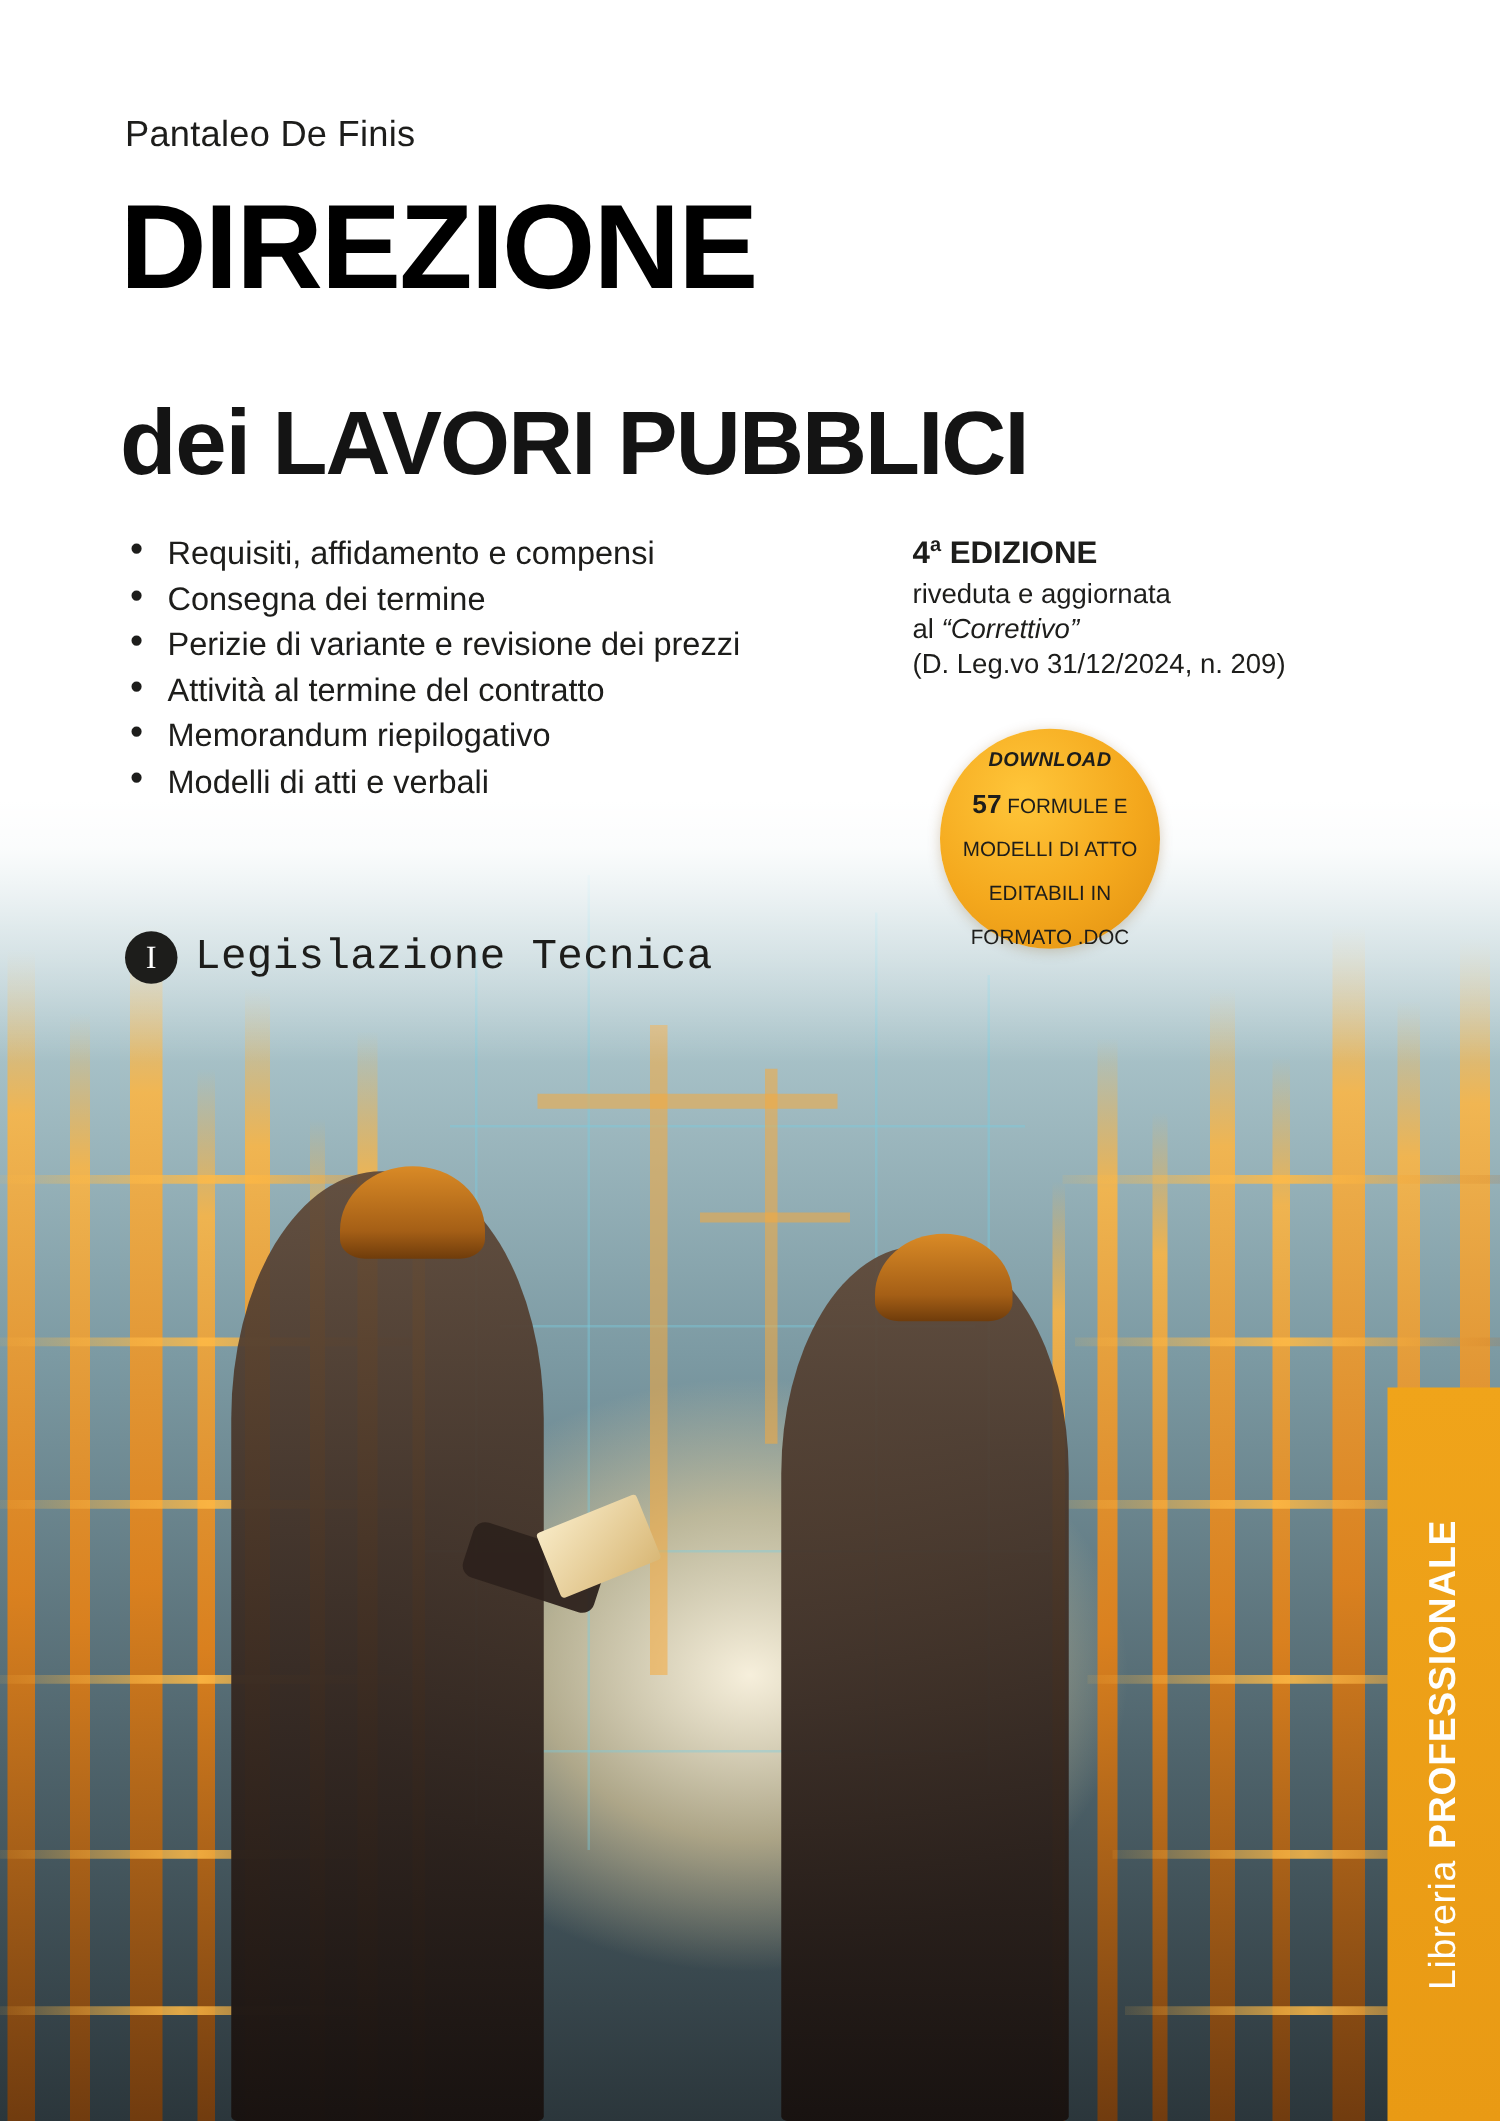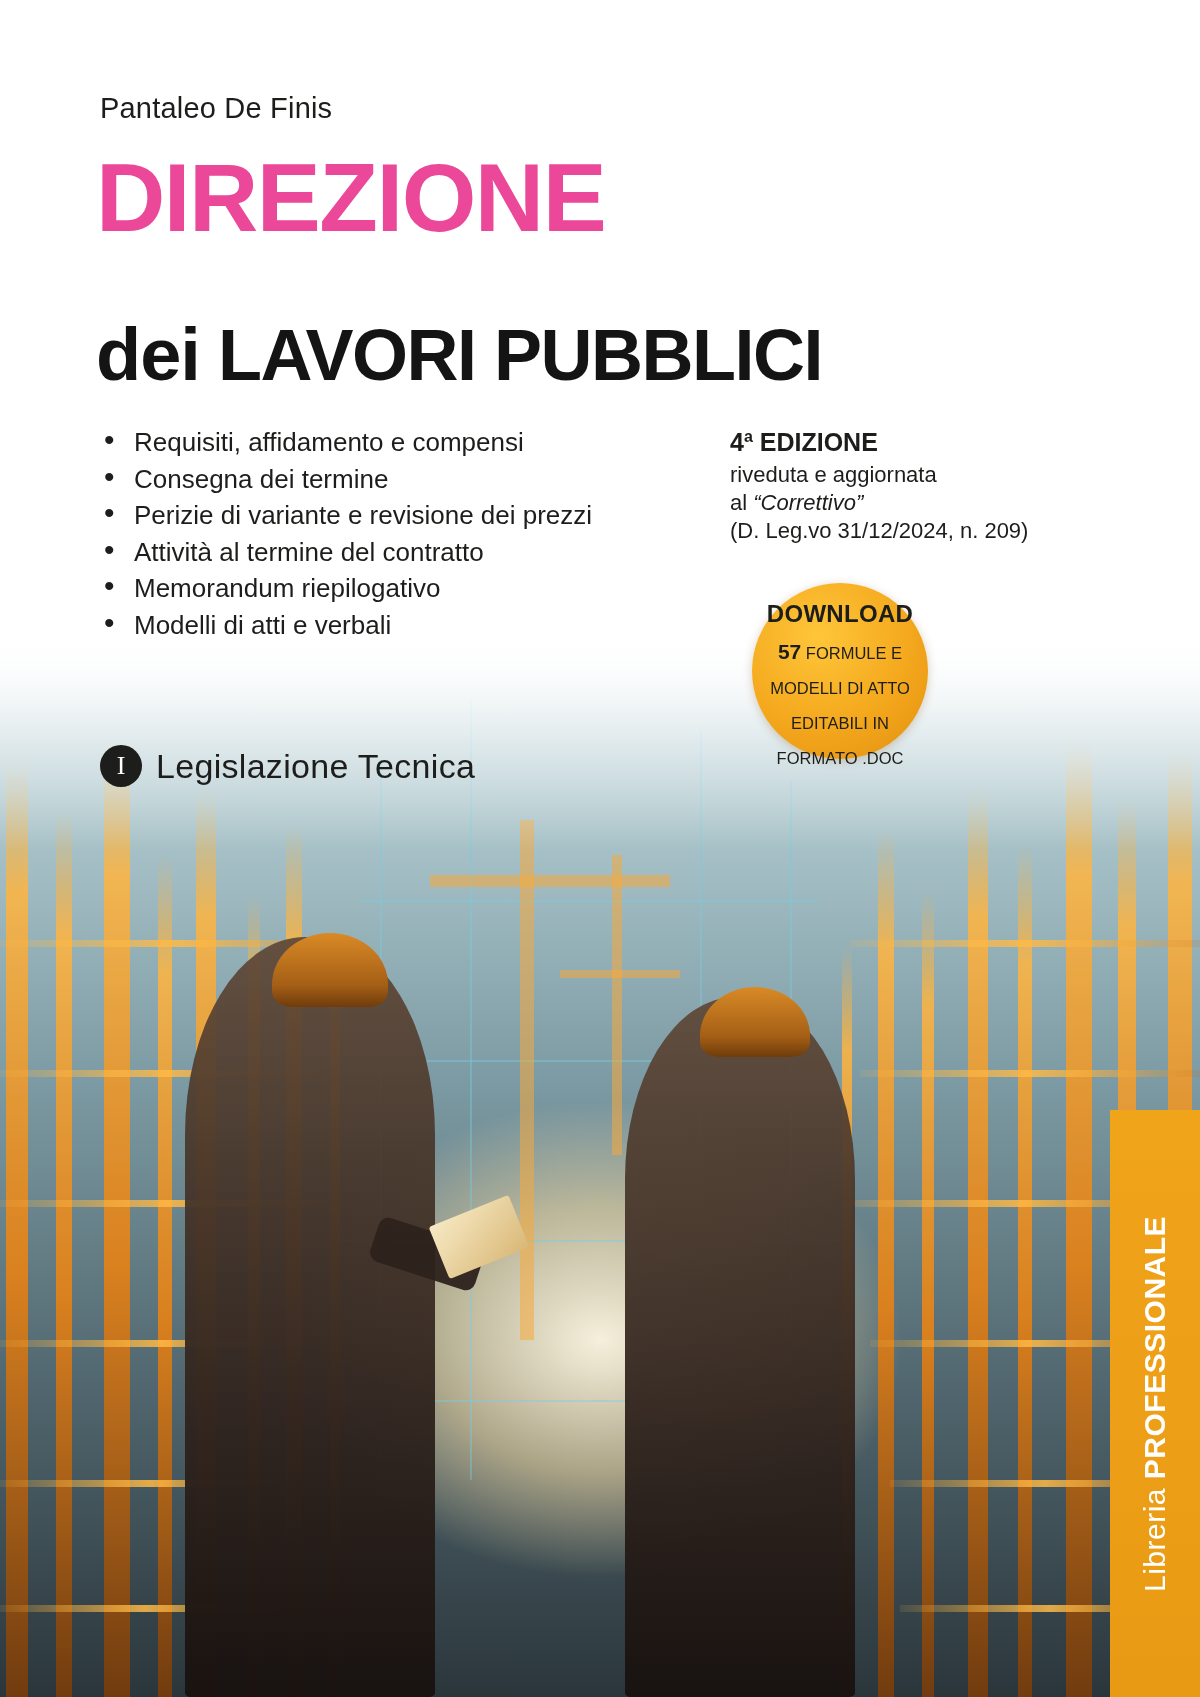--- a/index.html
+++ b/index.html
@@ -95,21 +95,21 @@
     color: #1d1d1b;
     letter-spacing: 0.2px;
   }
   .title1 {
     position: absolute;
     left: 96px;
     top: 150px;
     font-size: 96px;
     font-weight: bold;
     letter-spacing: -1.5px;
-    color: #ec4899;
+    color: #000000;
     line-height: 1;
   }
   .title2-wrap {
     position: absolute;
     left: 96px;
     top: 266px;
     display: flex;
     align-items: baseline;
     gap: 18px;
   }
@@ -166,21 +166,21 @@
     background: #1d1d1b;
     color: #ffffff;
     font-family: "Liberation Serif", serif;
     font-size: 26px;
     display: flex;
     align-items: center;
     justify-content: center;
     line-height: 1;
   }
   .publisher-name {
-    font-family: Liberation Sans, sans-serif;
+    font-family: Liberation Mono, monospace;
     font-size: 34px;
     color: #1d1d1b;
     letter-spacing: 0.3px;
   }
 
   
   .edition {
     position: absolute;
     left: 730px;
     top: 428px;
@@ -216,24 +216,25 @@
     padding-top: 16px;
     text-align: center;
     color: #1d1d1b;
   }
   .badge-icon {
     width: 34px;
     height: 34px;
     margin-bottom: 2px;
   }
   .badge-title {
-    font-size: 24px;
+    font-size: 16px;
     font-weight: bold;
     letter-spacing: 0.3px;
     line-height: 1.05;
+    font-style: italic;
   }
   .badge-sub {
     font-size: 16.5px;
     line-height: 19px;
     margin-top: 16px;
   }
   .badge-sub b { font-size: 21px; }
 
   
   .strip {

